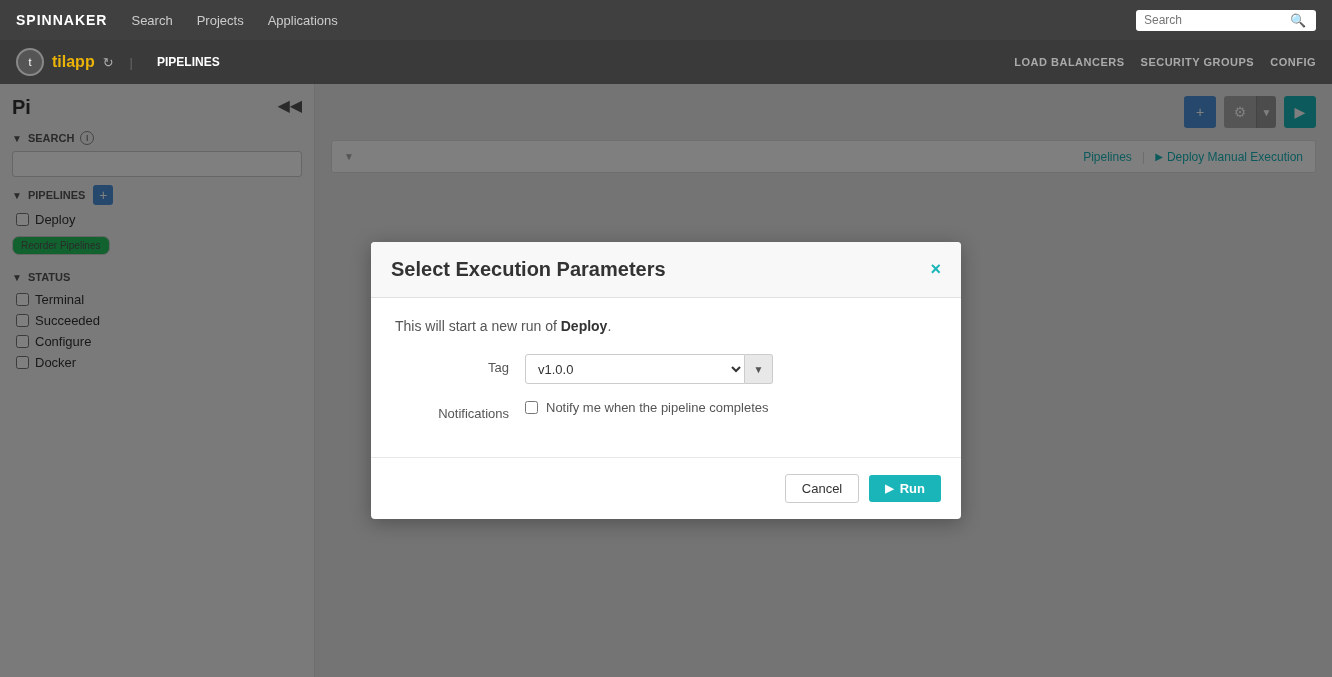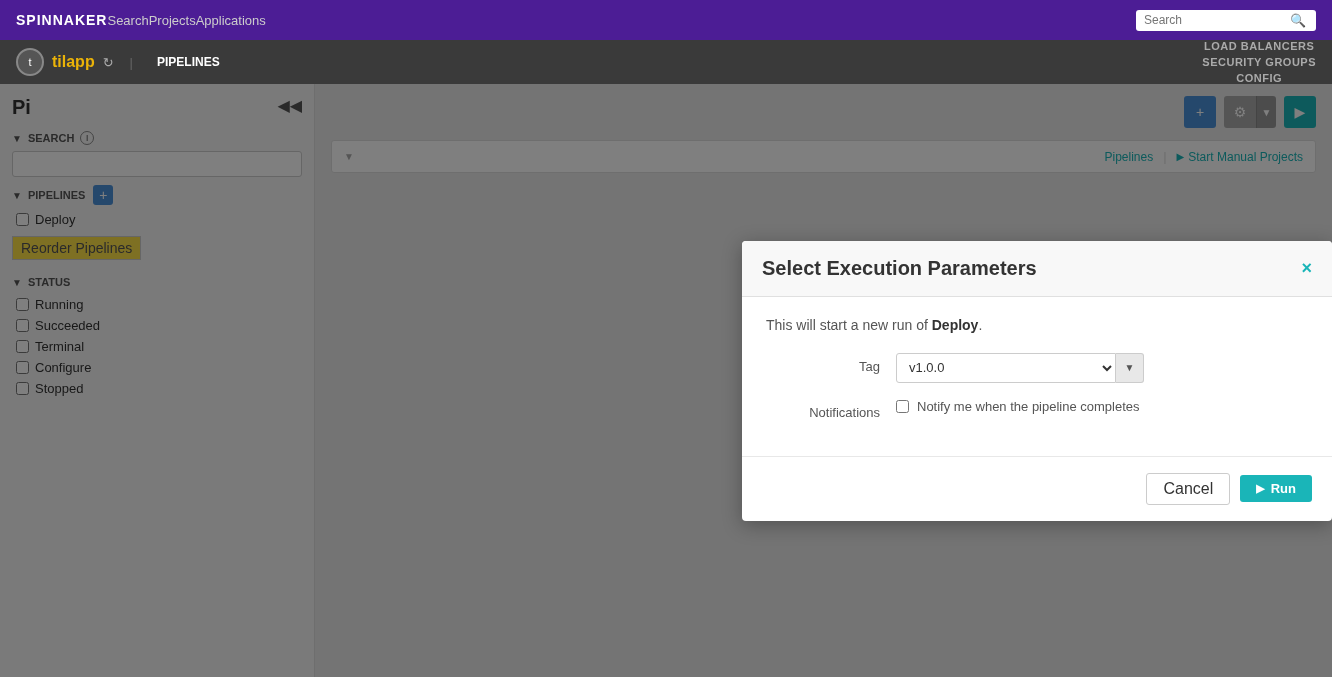--- a/index.html
+++ b/index.html
@@ -1,24 +1,25 @@
 <!DOCTYPE html>
 <html><head>
   <meta charset="utf-8">
   <style>
     * { box-sizing: border-box; margin: 0; padding: 0; }
     body { font-family: Arial, sans-serif; font-size: 13px; background: #c8c8c8; width: 1332px; height: 677px; overflow: hidden; }
 
     
     .top-nav {
-      background: #4c1d95;
+      background: #404040;
       height: 40px;
       display: flex;
       align-items: center;
       padding: 0 16px;
+      gap: 24px;
     }
     .top-nav-brand {
       color: #fff;
       font-size: 14px;
       font-weight: bold;
       letter-spacing: 1px;
     }
     .top-nav-link {
       color: #ccc;
       font-size: 13px;
@@ -75,21 +76,21 @@
     .sub-nav-link {
       color: #aaa;
       font-size: 12px;
       cursor: pointer;
       padding: 4px 8px;
       display: flex; align-items: center; gap: 4px;
     }
     .sub-nav-link.active { color: #fff; font-weight: bold; }
     .sub-nav-spacer { flex: 1; }
     .sub-nav-right {
-      display: flex; align-items: center; gap: 4px; flex-direction: column;
+      display: flex; align-items: center; gap: 16px;
     }
     .sub-nav-right-link {
       color: #aaa; font-size: 11px; cursor: pointer; font-weight: bold;
       letter-spacing: 0.5px;
     }
 
     
     .main-content {
       display: flex;
       height: calc(677px - 84px);
@@ -137,22 +138,22 @@
       cursor: pointer; font-size: 16px; display: flex;
       align-items: center; justify-content: center;
       margin-bottom: 8px;
     }
     .pipeline-item {
       display: flex; align-items: center; gap: 6px;
       padding: 3px 4px; font-size: 13px; color: #333; cursor: pointer;
     }
     .pipeline-item input[type=checkbox] { cursor: pointer; }
     .reorder-btn {
-      background: #fde047; border: 1px solid #ccc; border-radius: 0;
-      padding: 3px 8px; font-size: 14px; cursor: pointer; color: #555;
+      background: #22c55e; border: 1px solid #ccc; border-radius: 7px;
+      padding: 3px 8px; font-size: 10px; cursor: pointer; color: #555;
       margin: 6px 0;
     }
     .status-item {
       display: flex; align-items: center; gap: 6px;
       padding: 3px 4px; font-size: 13px; color: #333;
     }
     .status-item input[type=checkbox] { cursor: pointer; }
 
     
     .content-area {
@@ -200,21 +201,21 @@
     .manual-exec-link {
       color: #1ab5b8; font-size: 12px; cursor: pointer;
       display: flex; align-items: center; gap: 4px;
     }
     .play-icon-small { font-size: 10px; }
 
     
     .modal-overlay {
       position: absolute; top: 0; left: -315px; right: 0; bottom: 0;
       background: rgba(0,0,0,0.5);
-      display: flex; align-items: center; justify-content: flex-end;
+      display: flex; align-items: center; justify-content: center;
       z-index: 100;
       width: 1332px;
     }
     .modal {
       background: #fff;
       border-radius: 4px;
       width: 590px;
       box-shadow: 0 4px 20px rgba(0,0,0,0.3);
       overflow: hidden;
     }
@@ -271,21 +272,21 @@
     .notify-row input[type=checkbox] { cursor: pointer; }
     .notify-label { font-size: 13px; color: #555; }
     .modal-footer {
       padding: 16px 20px;
       display: flex; align-items: center; justify-content: flex-end;
       gap: 10px;
       border-top: 1px solid #e8e8e8;
     }
     .btn-cancel {
       background: #fff; border: 1px solid #ccc; border-radius: 3px;
-      padding: 6px 16px; font-size: 16px; color: #333; cursor: pointer;
+      padding: 6px 16px; font-size: 13px; color: #333; cursor: pointer;
     }
     .btn-run {
       background: #1ab5b8; border: none; border-radius: 3px;
       padding: 6px 16px; font-size: 13px; color: #fff; cursor: pointer;
       display: flex; align-items: center; gap: 6px; font-weight: bold;
     }
     .run-play-icon { font-size: 11px; }
   </style>
 </head>
 <body>
@@ -351,37 +352,33 @@
     </div>
     <button class="reorder-btn">Reorder Pipelines</button>
 
     
     <div class="section-header">
       <span class="chevron">▼</span>
       <span>STATUS</span>
     </div>
     <div class="status-item">
       <input type="checkbox" style="">
-      <span>Running</span>
+      <span>Terminal</span>
     </div>
     <div class="status-item">
       <input type="checkbox" style="">
       <span>Succeeded</span>
     </div>
     <div class="status-item">
       <input type="checkbox" style="">
-      <span>Terminal</span>
+      <span>Configure</span>
     </div>
     <div class="status-item">
       <input type="checkbox" style="">
-      <span>Configure</span>
-    </div>
-    <div class="status-item">
-      <input type="checkbox" style="">
-      <span>Stopped</span>
+      <span>Docker</span>
     </div>
   </div>
 
   <div class="content-area">
     <div class="content-toolbar">
       <button class="toolbar-btn toolbar-btn-blue">+</button>
       <div class="toolbar-btn-group">
         <button class="toolbar-btn-split-left">⚙</button>
         <button class="toolbar-btn-split-right">▼</button>
       </div>
@@ -389,21 +386,21 @@
     </div>
 
     <div class="pipeline-row">
       <span class="chevron" style="color:#aaa; margin-right:8px;">▼</span>
       <span class="pipeline-row-name"></span>
       <div class="pipeline-row-spacer"></div>
       <span class="configure-link">Pipelines</span>
       <span style="color:#ddd; margin: 0 10px;">|</span>
       <span class="manual-exec-link">
         <span class="play-icon-small">▶</span>
-        <span>Start Manual Projects</span>
+        <span>Deploy Manual Execution</span>
       </span>
     </div>
 
     <div class="modal-overlay">
       <div class="modal">
         <div class="modal-header">
           <span class="modal-title">Select Execution Parameters</span>
           <button class="modal-close">×</button>
         </div>
         <div class="modal-body">

